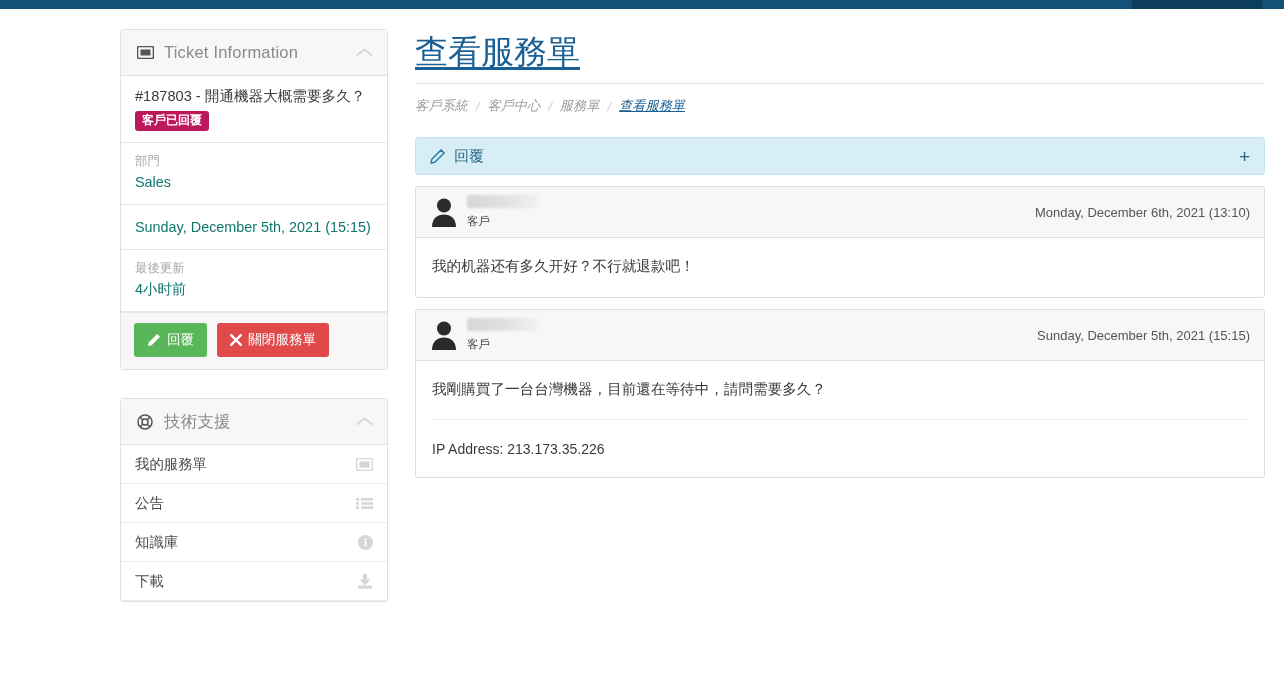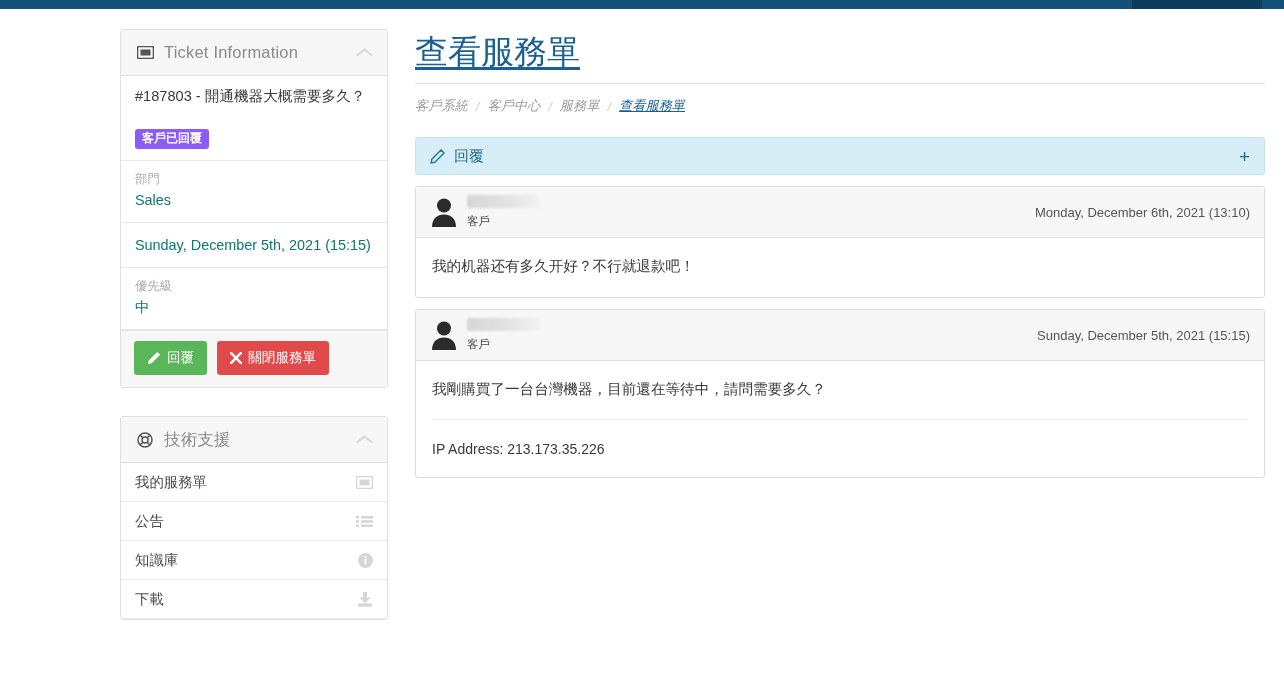--- a/index.html
+++ b/index.html
@@ -66,27 +66,27 @@
   .tbody-row {
     padding: 10px 14px 11px 14px;
     border-bottom: 1px solid #e6e6e6;
   }
   .tbody-row:last-of-type { border-bottom: none; }
   .tkt-title {
     font-size: 14.6px; color: #3b3b3b; line-height: 21px;
   }
   .badge {
     display: inline-block;
-    background: #8b5cf6;
+    background: #be185d;
     color: #ffffff;
     font-size: 12px;
     font-weight: bold;
     padding: 3px 7px 4px 7px;
     border-radius: 3px;
-    margin-top: 22px;
+    margin-top: 4px;
     line-height: 13px;
   }
   .meta-label {
     font-size: 12.4px; color: #a8a8a8; line-height: 17px;
   }
   .meta-value {
     font-size: 14.4px; color: #0f766e; line-height: 22px; margin-top: 1px;
   }
 
   .panel-foot {
@@ -223,25 +223,25 @@
 
       <div class="tbody-row">
         <div class="meta-label">部門</div>
         <div class="meta-value">Sales</div>
       </div>
 
       <div class="tbody-row">
         <div class="meta-value">Sunday, December 5th, 2021 (15:15)</div>
       </div>
 
-
       <div class="tbody-row">
-        <div class="meta-label">優先級</div>
-        <div class="meta-value">中</div>
-      </div>
+        <div class="meta-label">最後更新</div>
+        <div class="meta-value">4小时前</div>
+      </div>
+
 
       <div class="panel-foot">
         <button class="btn btn-green">
           <span class="bi">
             <svg width="14" height="14" viewBox="0 0 14 14">
                 <path d="M10.2 0.9 L13.1 3.8 L4.6 12.3 L1 13 L1.7 9.4 Z" fill="#ffffff"></path>
               </svg>
           </span>
           <span>回覆</span>
         </button>

